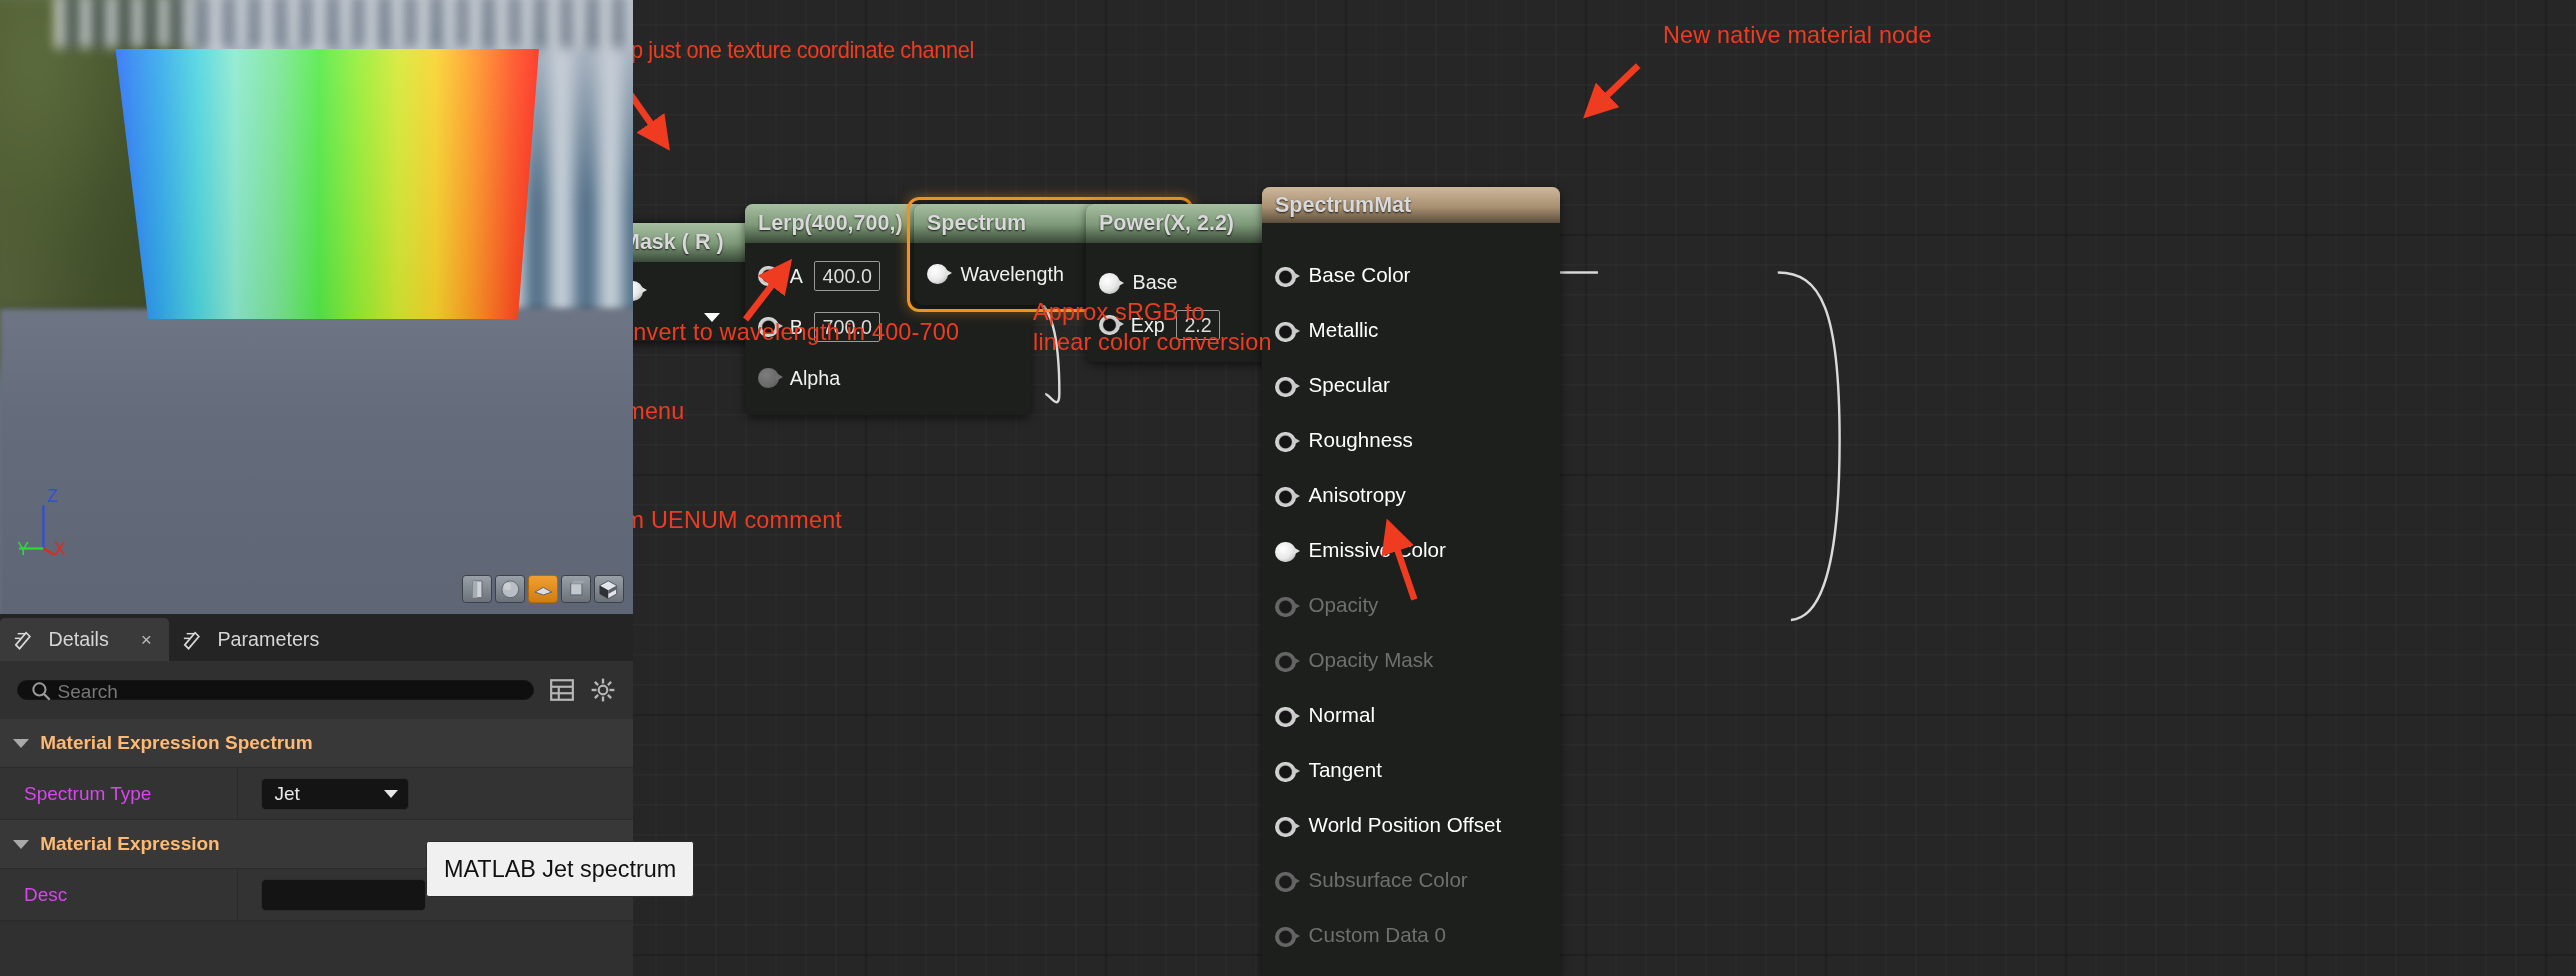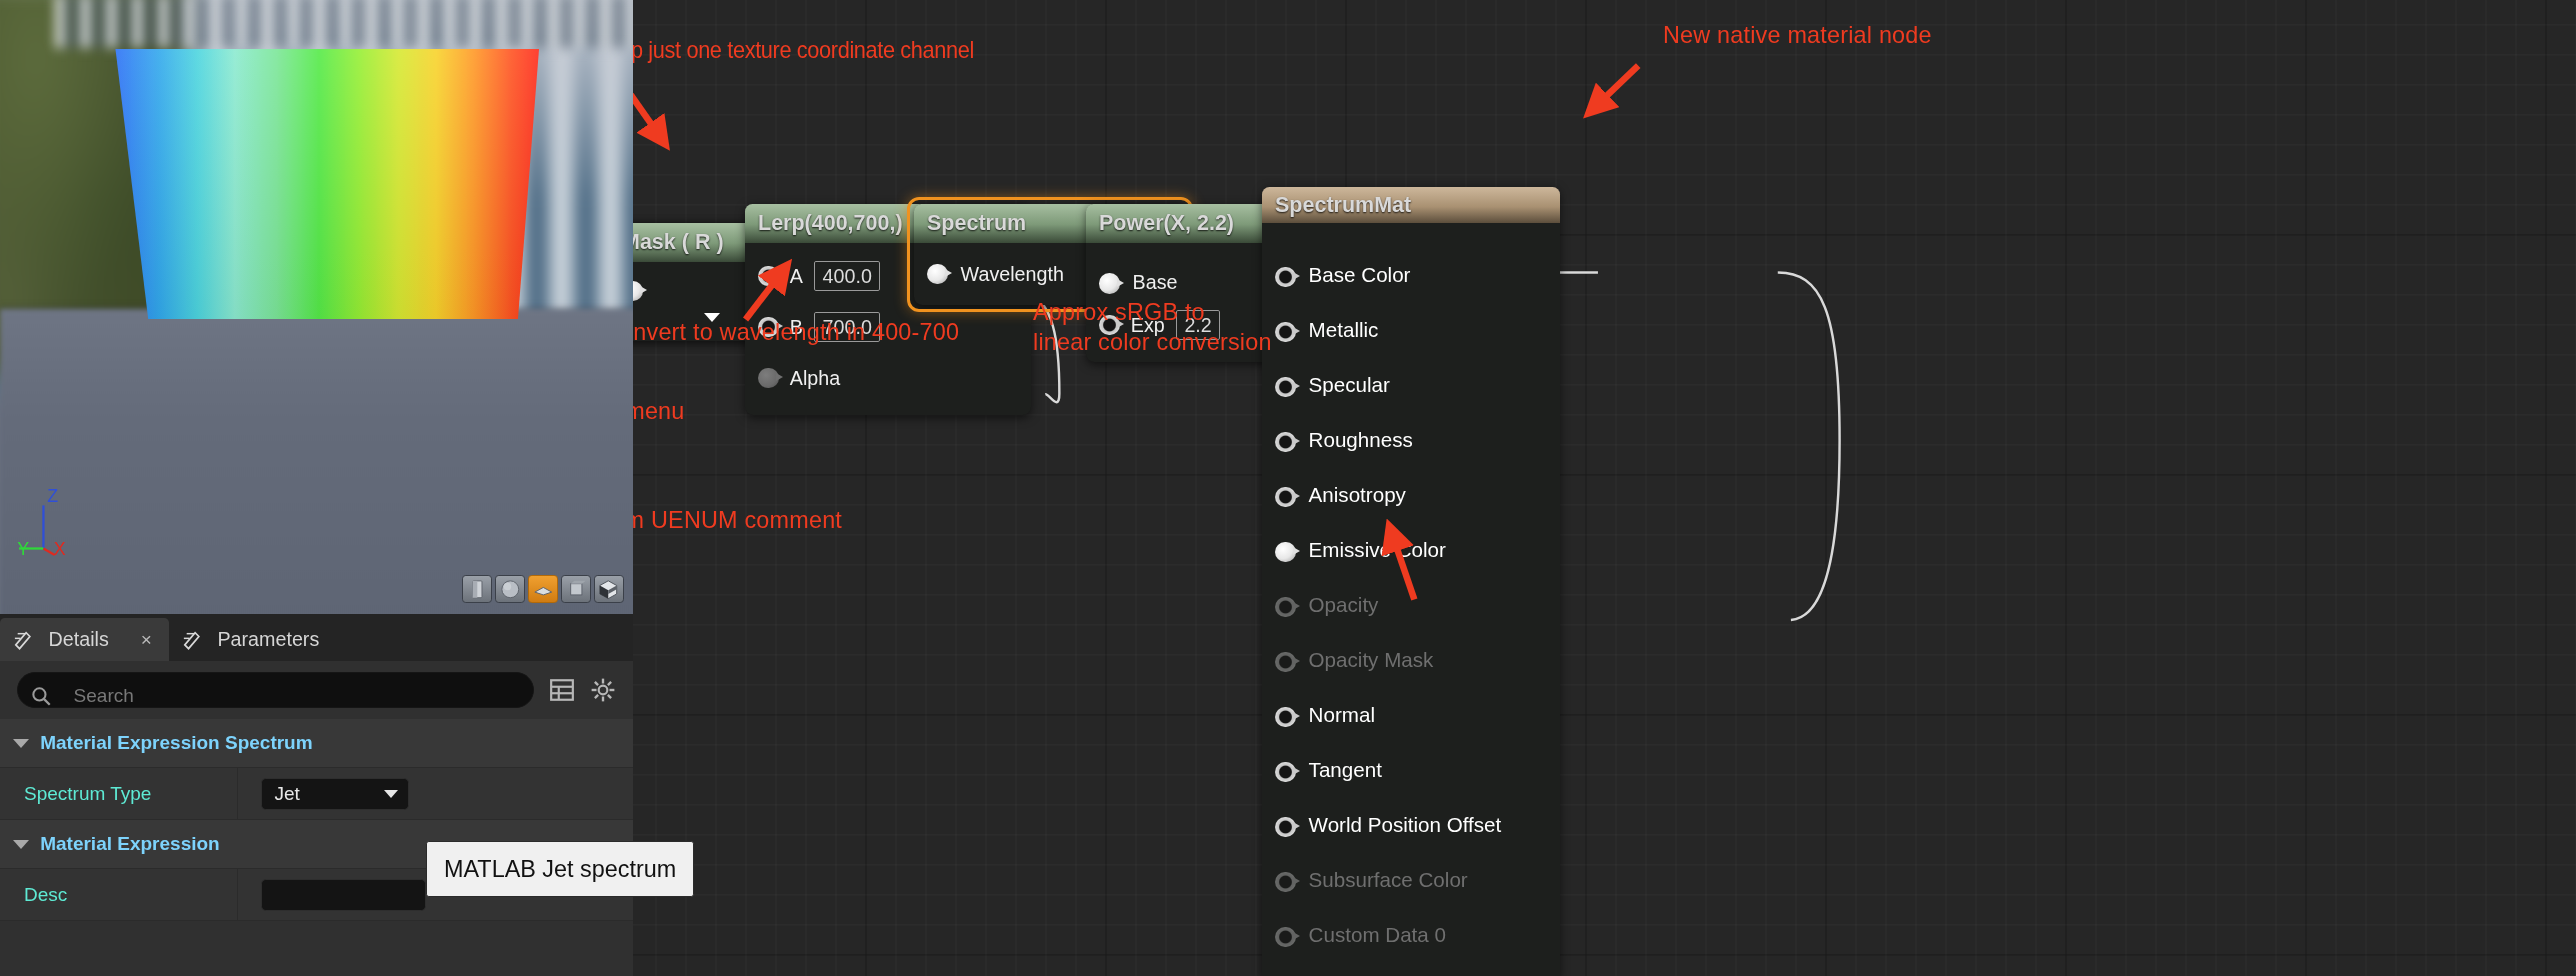--- a/index.html
+++ b/index.html
@@ -116,40 +116,40 @@
   
   #details-body {
     position: absolute; left: 0; top: 661px; width: 633px; height: 315px;
     background: #303030;
   }
   #search-row {
     position: absolute; left: 0; top: 0; width: 633px; height: 58px;
     display: flex; align-items: center; padding: 0 17px; gap: 15px;
   }
   #search-box {
-    flex: 1; height: 36px; background: #0f0f0f; border: 0.9px solid #151515;
-    border-radius: 18px; display: flex; align-items: flex-end; padding: 0 13px; gap: 22px;
+    flex: 1; height: 20px; background: #0f0f0f; border: 0.9px solid #151515;
+    border-radius: 18px; display: flex; align-items: flex-start; padding: 0 13px; gap: 6px;
   }
   #search-placeholder { color: #787878; font-size: 19px; }
   .hdr-ico { width: 26px; height: 26px; opacity: .85; }
 
   .cat-row {
     height: 49px; background: #383838; display: flex; align-items: center;
     padding-left: 13px; gap: 11.2px; border-bottom: 0.9px solid #2b2b2b;
   }
-  .cat-label { color: #7dd3fc; font-size: 19px; font-weight: bold; }
+  .cat-label { color: #fdba74; font-size: 19px; font-weight: bold; }
   .tri { width: 0; height: 0; border-left: 8.4px solid transparent;
          border-right: 8.4px solid transparent; border-top: 9.4px solid #a9a9a9; }
 
   .prop-row {
     height: 52px; display: flex; align-items: center;
     background: #333333; border-bottom: 0.9px solid #2b2b2b;
   }
   .prop-name {
-    width: 238px; padding-left: 24px; color: #5eead4; font-size: 19px;
+    width: 238px; padding-left: 24px; color: #d946ef; font-size: 19px;
     border-right: 0.9px solid #2b2b2b; height: 100%; display: flex; align-items: center;
   }
   .prop-val { flex: 1; padding-left: 22.5px; display: flex; align-items: center; }
   .combo {
     width: 148px; height: 32px; background: #141414; border: 0.9px solid #2e2e2e;
     border-radius: 4.7px; display: flex; align-items: center; justify-content: space-between;
     padding: 0 9.4px 0 13px; color: #e8e8e8; font-size: 19px;
   }
   .textfield {
     width: 165px; height: 32px; background: #141414; border: 0.9px solid #2e2e2e;

